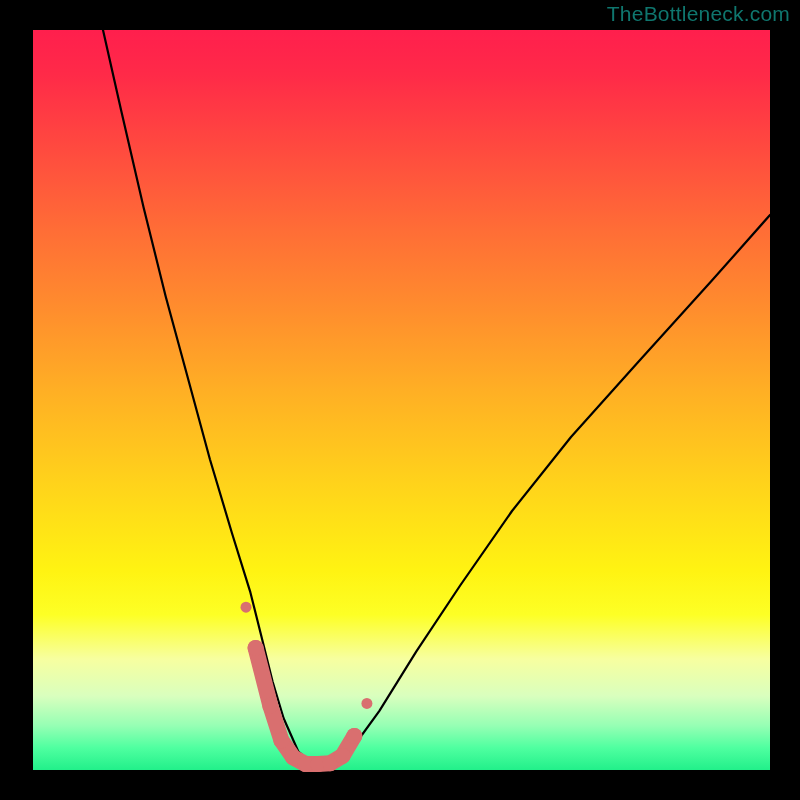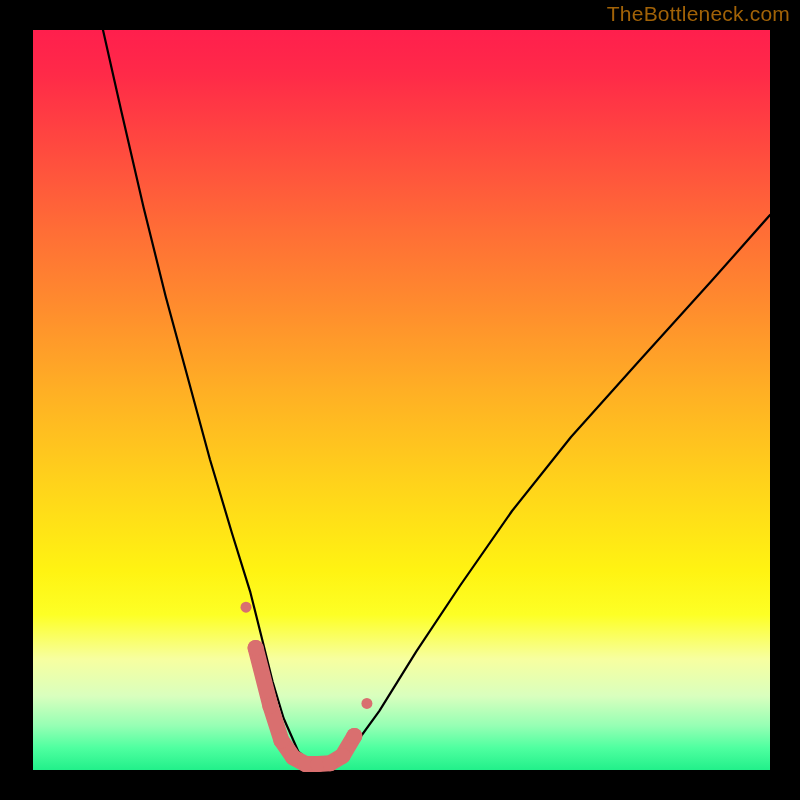--- a/index.html
+++ b/index.html
@@ -37,21 +37,21 @@
       #22f08a 100%
     );
   }
   .watermark {
     position: absolute;
     top: 2px;
     right: 10px;
     font-family: Arial, Helvetica, sans-serif;
     font-size: 21px;
     font-weight: 500;
-    color: #a16207;
+    color: #0f766e;
     letter-spacing: 0.2px;
     user-select: none;
   }
   svg.curve {
     position: absolute;
     top: 0;
     left: 0;
   }
 </style>
 </head>

